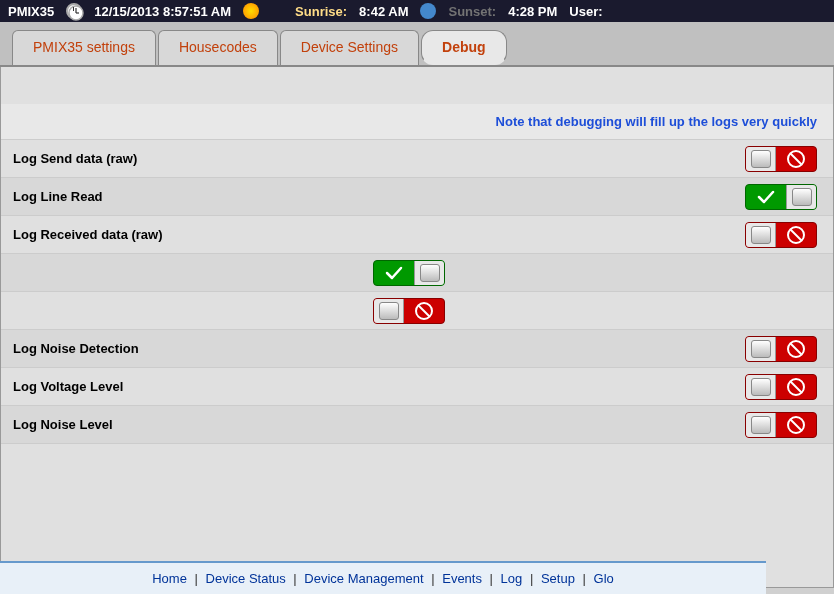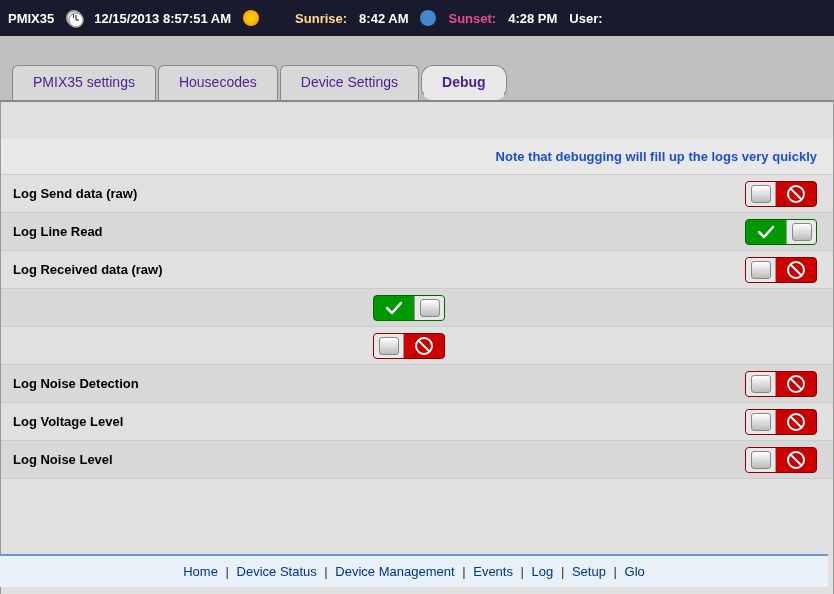--- a/index.html
+++ b/index.html
@@ -12,21 +12,21 @@
       overflow: hidden;
     }
 
     
     .header-bar {
       background: #1a1a2e;
       color: white;
       display: flex;
       align-items: center;
       padding: 4px 8px;
-      height: 36px;
+      height: 22px;
       font-size: 13px;
       font-weight: bold;
       gap: 12px;
     }
     .header-bar .device-name {
       color: #fff;
     }
     .clock-icon {
       width: 16px; height: 16px; display: inline-block;
       border: 2px solid #aaa;
@@ -47,42 +47,41 @@
       width: 16px; height: 16px; border-radius: 50%;
       background: radial-gradient(circle, #ffdd00, #ff8800);
       display: inline-block;
     }
     .moon-icon {
       width: 16px; height: 16px; border-radius: 50%;
       background: #4488cc;
       display: inline-block;
     }
     .header-bar .label-sunrise { color: #ffdd88; }
-    .header-bar .label-sunset { color: #ec4899; }
+    .header-bar .label-sunset { color: #737373; }
 
     
     .tab-container {
       background: #c0c0c0;
       padding: 8px 0 0 12px;
       display: flex;
       gap: 2px;
       border-bottom: 2px solid #888;
     }
     .tab {
       padding: 8px 20px;
       background: #d8d8d8;
       border: 1px solid #888;
       border-bottom: none;
       border-radius: 6px 6px 0 0;
       cursor: pointer;
       font-size: 14px;
-      color: #4c1d95;
+      color: #c2410c;
       font-weight: normal;
       white-space: nowrap;
-      margin-top: 21px;
     }
     .tab.active {
       background: #e8e8e8;
       font-weight: bold;
       border-bottom: 2px solid #e8e8e8;
       z-index: 1;
       border-radius: 12px;
     }
 
     .note-bar {
@@ -189,22 +188,22 @@
 
     
     .footer-nav {
       background: #e8f0f8;
       border-top: 2px solid #6699cc;
       padding: 8px 0;
       text-align: center;
       font-size: 13px;
       color: #003399;
       position: absolute;
-      bottom: 7px;
-      width: 828px;
+      bottom: 0;
+      width: 766px;
     }
     .footer-sep { color: #333; margin: 0 4px; }
 
     .main-body {
       display: flex;
       flex-direction: column;
       height: calc(594px - 28px);
     }
     .tab-and-content {
       flex: 1;

